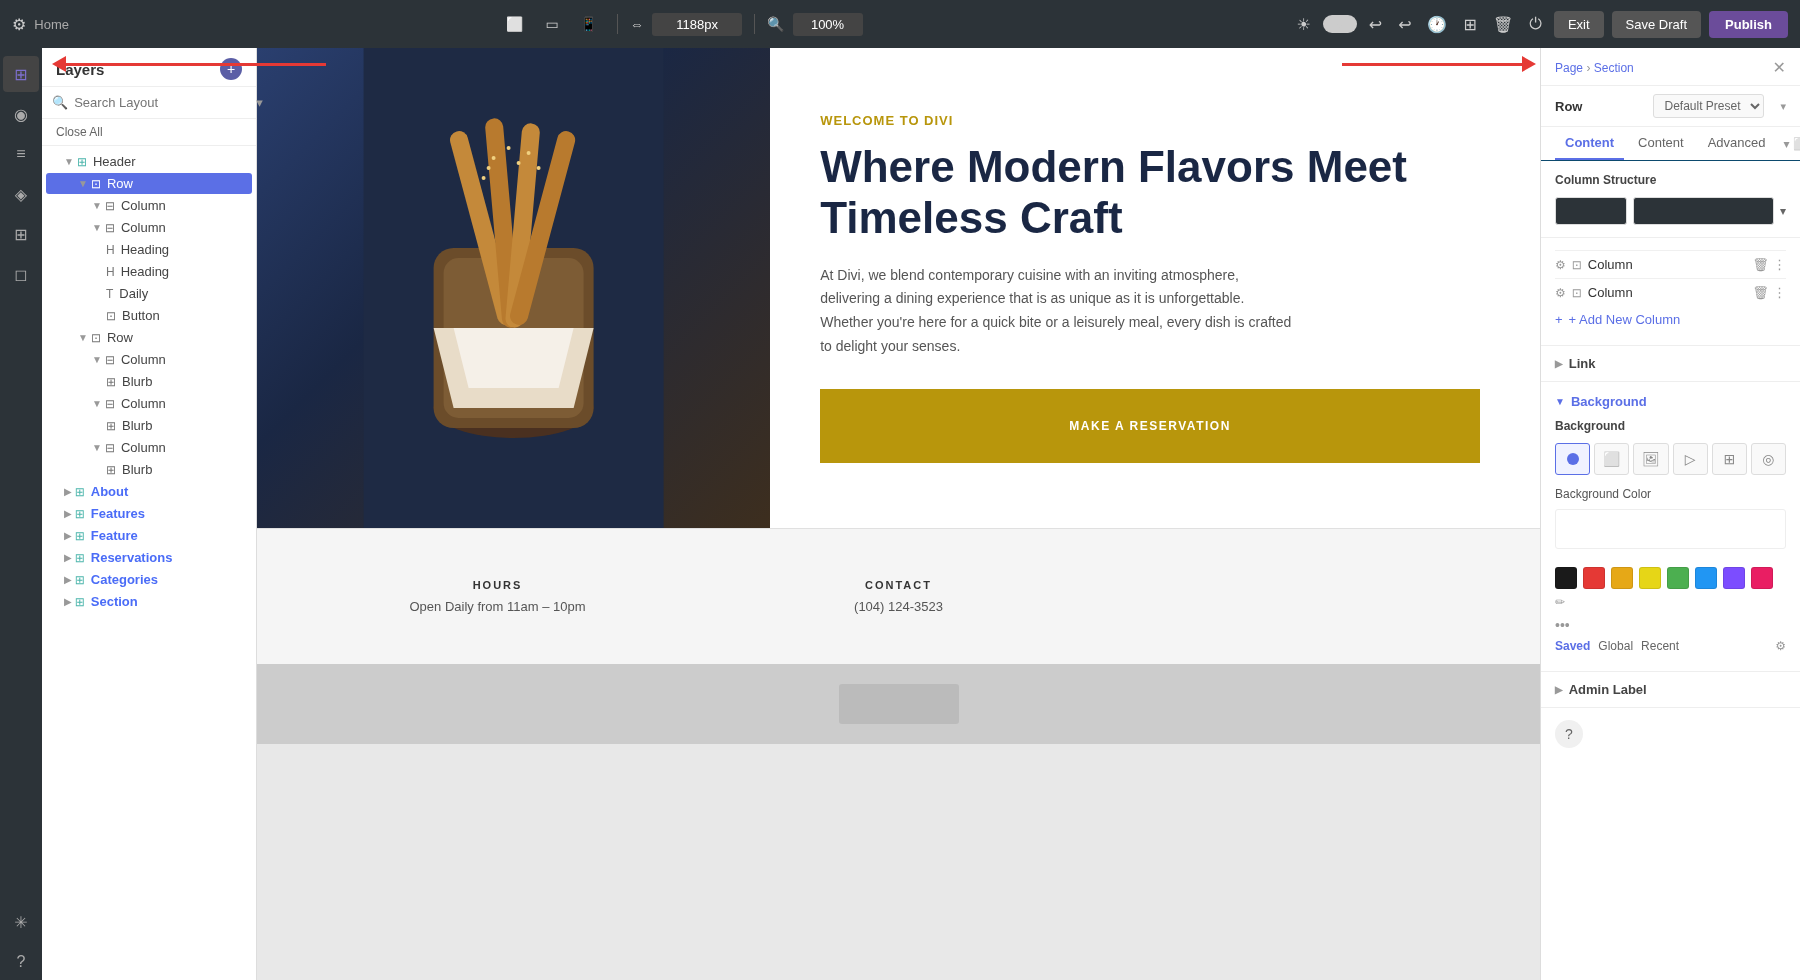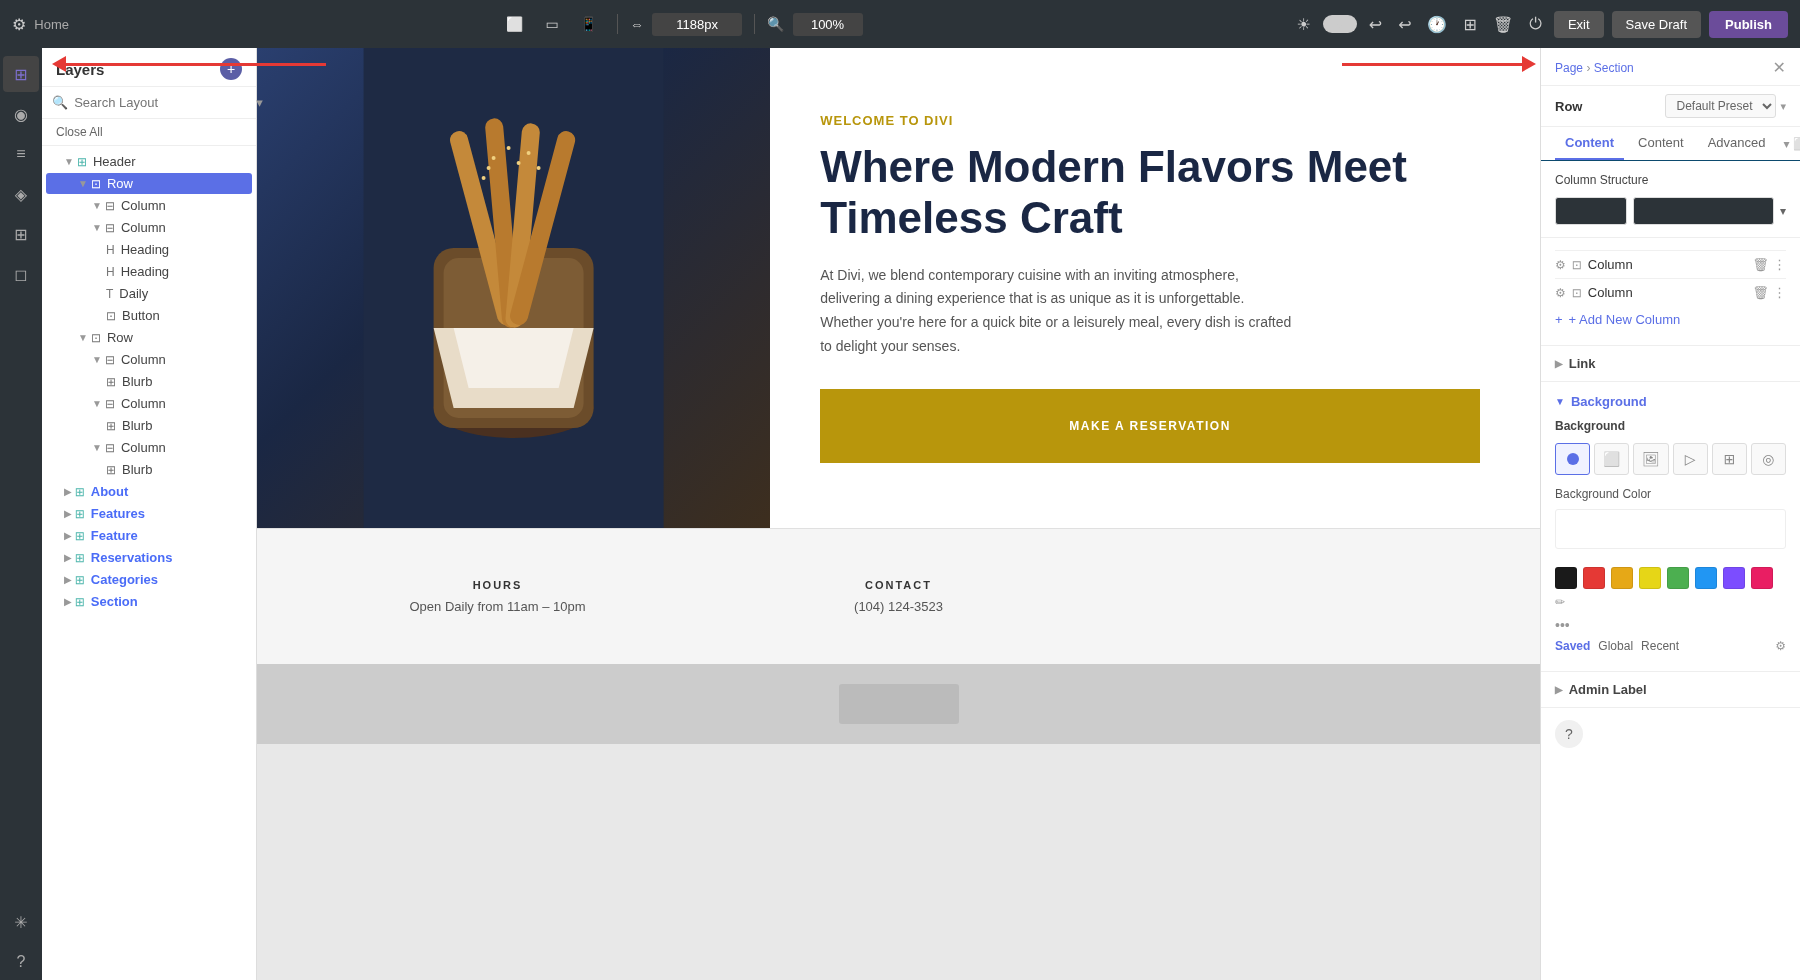--- a/index.html
+++ b/index.html
@@ -192,21 +192,21 @@
       display: flex; border-bottom: 1px solid #0c4a6e;
       padding: 0 14px;
     }
     .panel-tab {
       padding: 8px 10px; font-size: 13px; color: #666; cursor: pointer;
       border-bottom: 2px solid transparent; margin-right: 4px;
     }
     .panel-tab.active { color: #5b6fe6; border-bottom-color: #5b6fe6; font-weight: 600; }
 
     .panel-section { padding: 12px 14px; border-bottom: 1px solid #eee; }
-    .panel-section-title { font-size: 12px; font-weight: 400; color: #444; margin-bottom: 10px; }
+    .panel-section-title { font-size: 12px; font-weight: 700; color: #444; margin-bottom: 10px; }
 
     .column-structure-row {
       display: flex; gap: 6px; align-items: center;
     }
     .col-btn {
       flex: 1; height: 28px; border: 1px solid #ddd; border-radius: 3px;
       cursor: pointer; background: #2c3338;
     }
     .col-btn-wide {
       flex: 2; height: 28px; border: 1px solid #ddd; border-radius: 3px;
@@ -517,21 +517,21 @@
     <div class="breadcrumb">
       <span>Page</span>
       <span style="color:#999;"> › </span>
       <span>Section</span>
     </div>
     <button class="close-panel-btn">✕</button>
   </div>
 
   <div class="panel-row-header">
     <span class="panel-row-label">Row</span>
-    <div style="display:flex;align-items:center;gap:4px;">
+    <div style="display:flex;align-items:center;gap:16px;">
       <select class="panel-preset-select">
         <option>Default Preset</option>
       </select>
       <span style="color:#999;font-size:11px;">▾</span>
     </div>
   </div>
 
   <div class="panel-tabs">
     <div class="panel-tab active">Content</div>
     <div class="panel-tab">Content</div>

